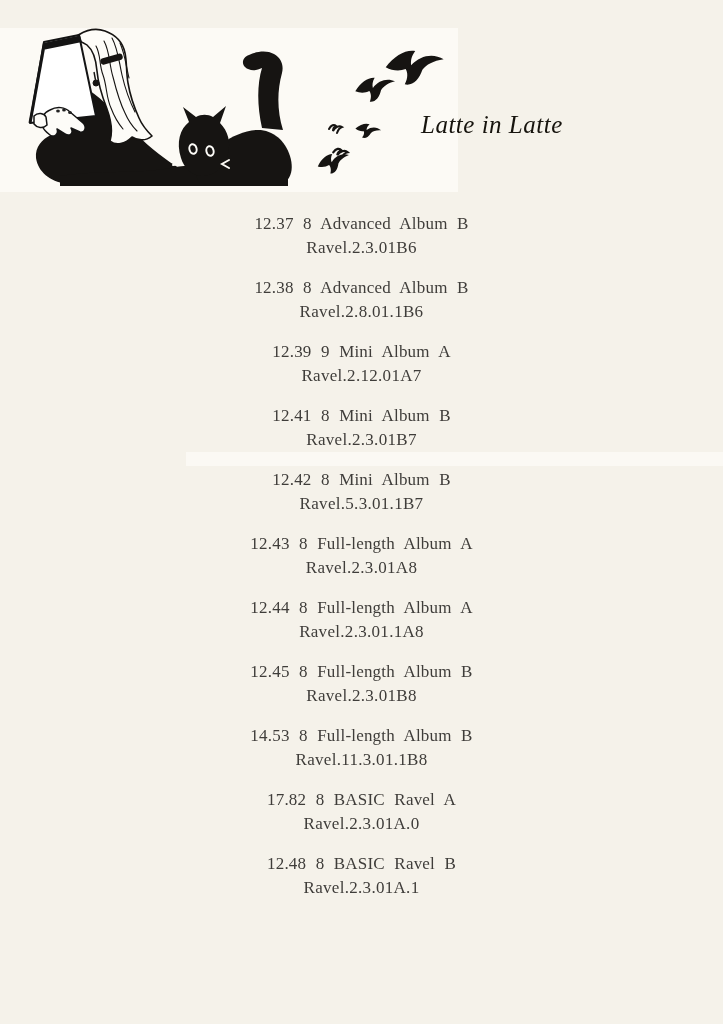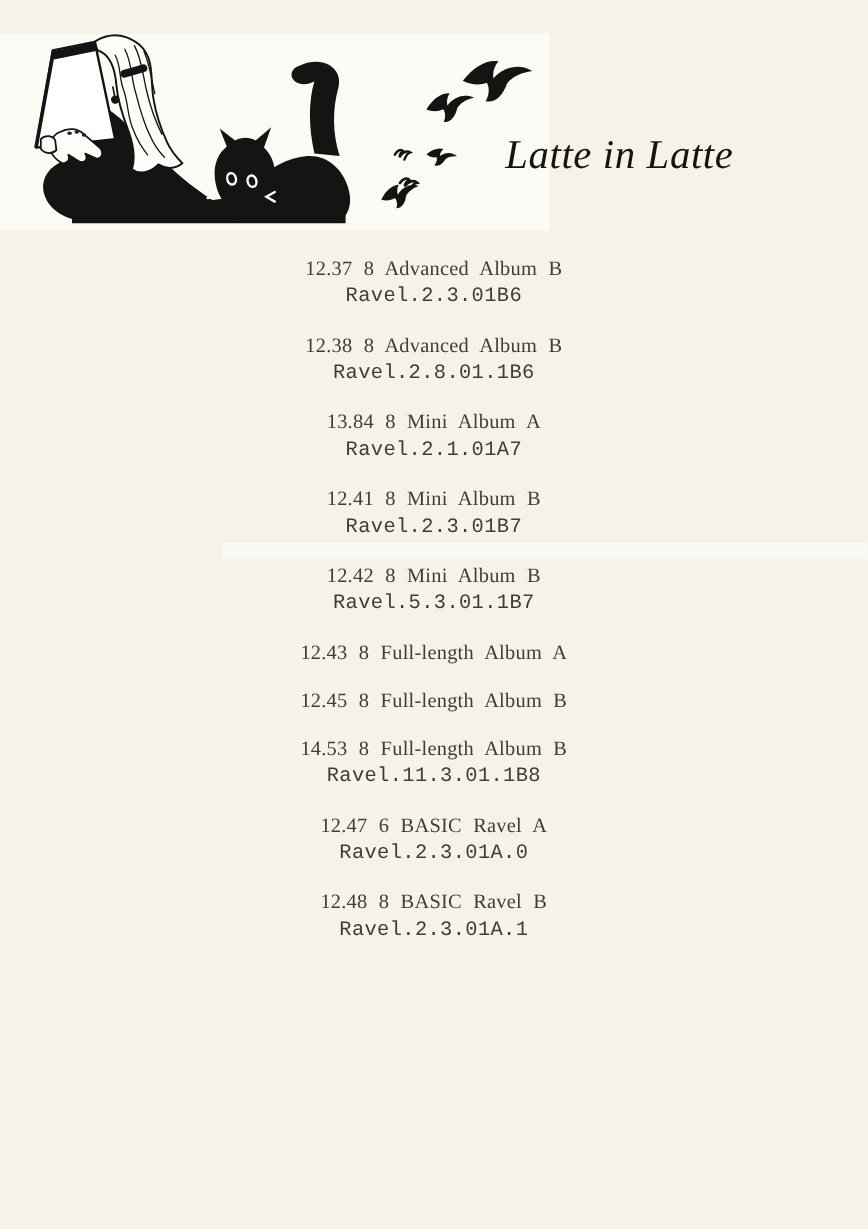--- a/index.html
+++ b/index.html
@@ -12,41 +12,41 @@
   }
   .illustration-panel {
     position:absolute; left:0; top:28px;
     width:458px; height:164px;
     background:#fcfaf5;
   }
   .illustration-panel svg { display:block; width:458px; height:164px; }
   .page-title {
     position:absolute; left:421px; top:110px;
     font-style:italic;
-    font-size:34px;
+    font-size:25px;
     line-height:1.2;
     letter-spacing:0.5px;
     color:#17140e;
     white-space:nowrap;
   }
   .light-band {
     position:absolute; left:186px; top:452px;
     width:537px; height:14px;
     background:rgba(253,252,248,0.7);
   }
   .release-list {
     position:absolute; left:0; top:212px;
     width:723px;
     text-align:center;
     color:#3f3d3a;
   }
   .entry { margin:0 0 16px 0; }
   .entry p { margin:0; line-height:24px; font-size:17px; }
   .entry .l1 { word-spacing:5px; letter-spacing:0.2px; }
-  .entry .l2 { letter-spacing:0.3px;font-family:Liberation Mono, monospace; }
+  .entry .l2 { letter-spacing:0.3px; }
 </style>
 </head>
 <body>
 
 <div class="illustration-panel">
   <svg viewBox="0 0 458 164" xmlns="http://www.w3.org/2000/svg">
     <rect x="0" y="0" width="458" height="164" fill="#fcfaf5"></rect>
 
     <g>
 
@@ -126,42 +126,48 @@
 <div class="release-list">
   <div class="entry">
     <p class="l1">12.37 8 Advanced Album B</p>
     <p class="l2">Ravel.2.3.01B6</p>
   </div>
   <div class="entry">
     <p class="l1">12.38 8 Advanced Album B</p>
     <p class="l2">Ravel.2.8.01.1B6</p>
   </div>
   <div class="entry">
-    <p class="l1">13.84 8 Mini Album A</p>
-    <p class="l2">Ravel.2.1.01A7</p>
+    <p class="l1">12.39 9 Mini Album A</p>
+    <p class="l2">Ravel.2.12.01A7</p>
   </div>
   <div class="entry">
     <p class="l1">12.41 8 Mini Album B</p>
     <p class="l2">Ravel.2.3.01B7</p>
   </div>
   <div class="entry">
     <p class="l1">12.42 8 Mini Album B</p>
     <p class="l2">Ravel.5.3.01.1B7</p>
   </div>
   <div class="entry">
     <p class="l1">12.43 8 Full-length Album A</p>
+    <p class="l2">Ravel.2.3.01A8</p>
+  </div>
+  <div class="entry">
+    <p class="l1">12.44 8 Full-length Album A</p>
+    <p class="l2">Ravel.2.3.01.1A8</p>
   </div>
   <div class="entry">
     <p class="l1">12.45 8 Full-length Album B</p>
+    <p class="l2">Ravel.2.3.01B8</p>
   </div>
   <div class="entry">
     <p class="l1">14.53 8 Full-length Album B</p>
     <p class="l2">Ravel.11.3.01.1B8</p>
   </div>
   <div class="entry">
-    <p class="l1">12.47 6 BASIC Ravel A</p>
+    <p class="l1">17.82 8 BASIC Ravel A</p>
     <p class="l2">Ravel.2.3.01A.0</p>
   </div>
   <div class="entry">
     <p class="l1">12.48 8 BASIC Ravel B</p>
     <p class="l2">Ravel.2.3.01A.1</p>
   </div>
 </div>
 
 </body></html>

